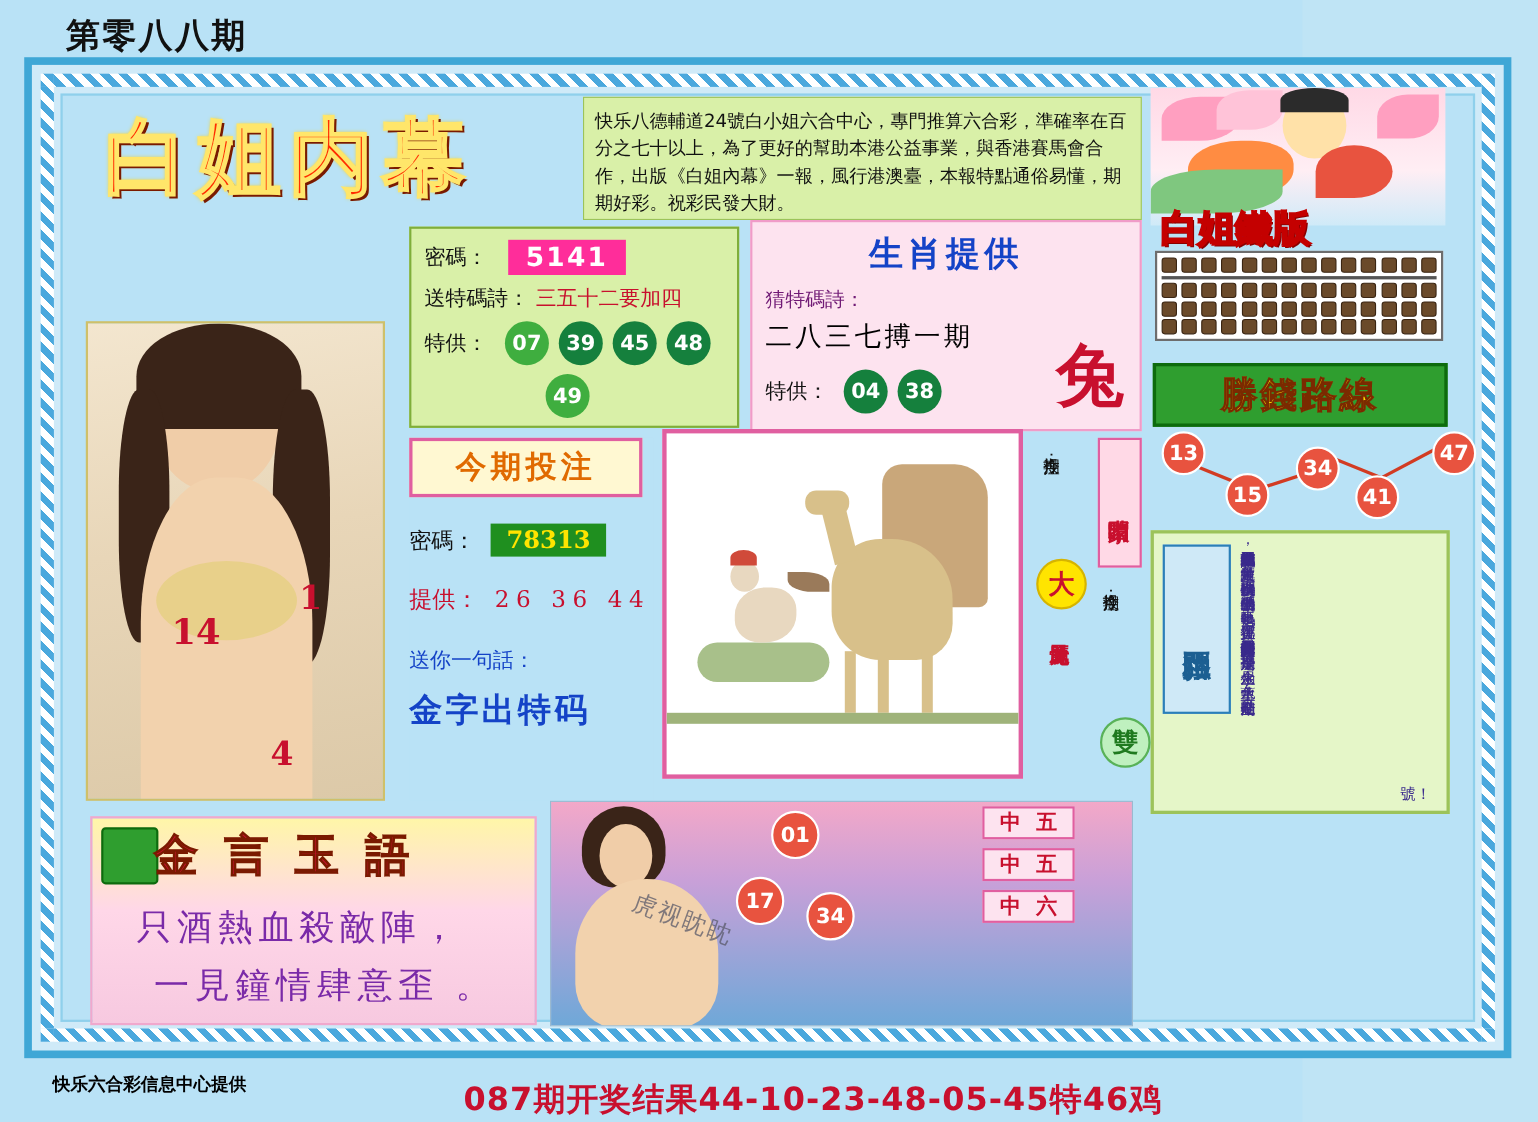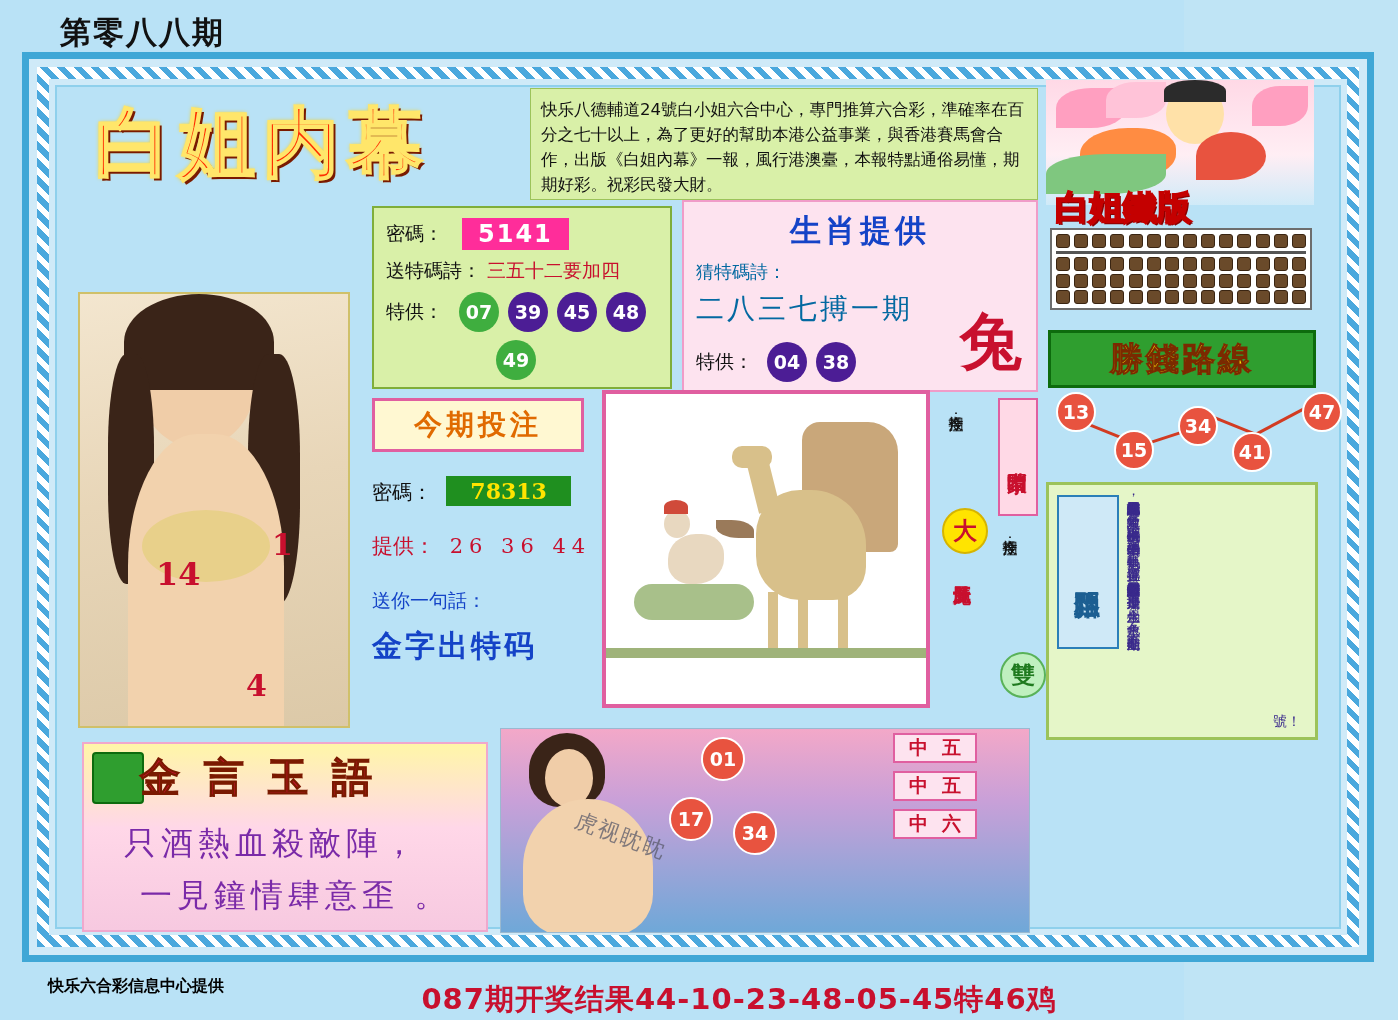--- a/index.html
+++ b/index.html
@@ -163,53 +163,53 @@
     padding:2px 16px;margin-left:19px;letter-spacing:2px;
   }
   .poem{font-size:19px;color:#c8102e;margin-left:6px;font-family:"DejaVu Serif",serif;}
   .ball{
     width:40px;height:40px;border-radius:50%;
     display:inline-flex;align-items:center;justify-content:center;
     color:#fff;font-size:19px;font-weight:bold;margin-right:9px;
     font-family:"DejaVu Sans","Liberation Sans",sans-serif;
   }
   .ball.green{background:#3fae3f;}
-  .ball.red{background:#4c1d95;}
+  .ball.red{background:#15803d;}
 
   
   .box-zodiac{
     position:absolute;left:682px;top:200px;width:356px;height:192px;
     background:#fde3ef;border:2px solid #f09cc8;box-sizing:border-box;
     padding:8px 12px;
   }
   .box-zodiac .zt{
     text-align:center;font-size:31px;font-weight:bold;color:#1443c7;
     letter-spacing:4px;font-family:"DejaVu Serif","Liberation Serif",serif;
   }
-  .box-zodiac .sub{font-size:18px;color:#0369a1;margin-top:8px;font-family:"DejaVu Serif",serif;}
-  .box-zodiac .poem2{font-size:28px;color:#0369a1;letter-spacing:3px;margin-top:6px;font-family:"DejaVu Serif",serif;}
+  .box-zodiac .sub{font-size:18px;color:#701a75;margin-top:8px;font-family:"DejaVu Serif",serif;}
+  .box-zodiac .poem2{font-size:24px;color:#000000;letter-spacing:3px;margin-top:6px;font-family:"DejaVu Serif",serif;}
   .box-zodiac .bigchar{
     position:absolute;right:14px;bottom:6px;font-size:62px;font-weight:bold;color:#c8102e;
     font-family:"DejaVu Serif","Liberation Serif",serif;
   }
 
   
   .box-inner{
     position:absolute;left:372px;top:398px;width:222px;height:330px;
     background:#b9e2f6;
   }
   .inner-title{
     width:212px;height:54px;background:#fff8d2;border:3px solid #e05fa0;
     display:flex;align-items:center;justify-content:center;
     font-size:28px;font-weight:bold;color:#e06a00;letter-spacing:4px;
     font-family:"DejaVu Serif","Liberation Serif",serif;
     box-sizing:border-box;
   }
   .inner-row{margin-top:26px;font-size:20px;color:#111;font-family:"DejaVu Serif",serif;}
-  .green-pill{background:#1f8f1f;color:#ffe400;font-weight:bold;font-size:22px;padding:2px 24px;margin-left:8px;}
+  .green-pill{background:#1f8f1f;color:#ffe400;font-weight:bold;font-size:22px;padding:2px 14px;margin-left:8px;}
   .supply{margin-top:26px;font-size:21px;color:#c8102e;font-family:"DejaVu Serif",serif;}
   .supply .nums{color:#c8102e;letter-spacing:6px;margin-left:8px;}
   .sendline{margin-top:28px;font-size:19px;color:#1443c7;font-family:"DejaVu Serif",serif;}
   .sendbig{margin-top:12px;font-size:30px;font-weight:bold;color:#1443c7;letter-spacing:3px;font-family:"DejaVu Serif",serif;}
 
   
   .pic-center{
     position:absolute;left:602px;top:390px;width:328px;height:318px;
     border:4px solid #e05fa0;background:#ffffff;box-sizing:border-box;overflow:hidden;
   }

